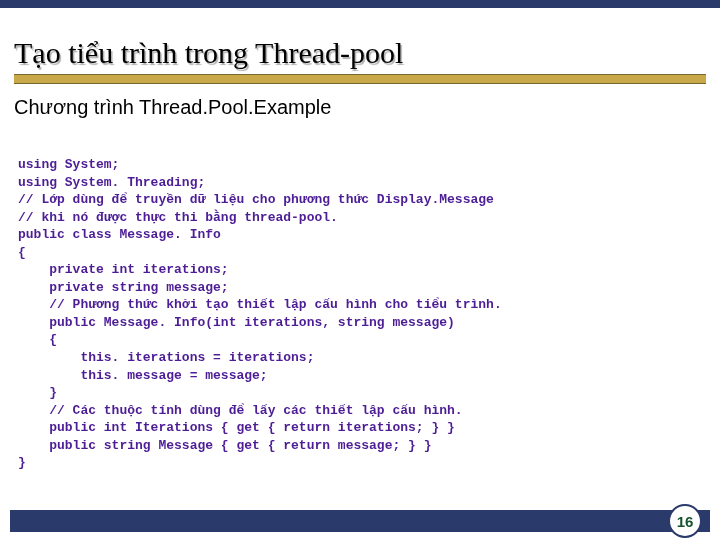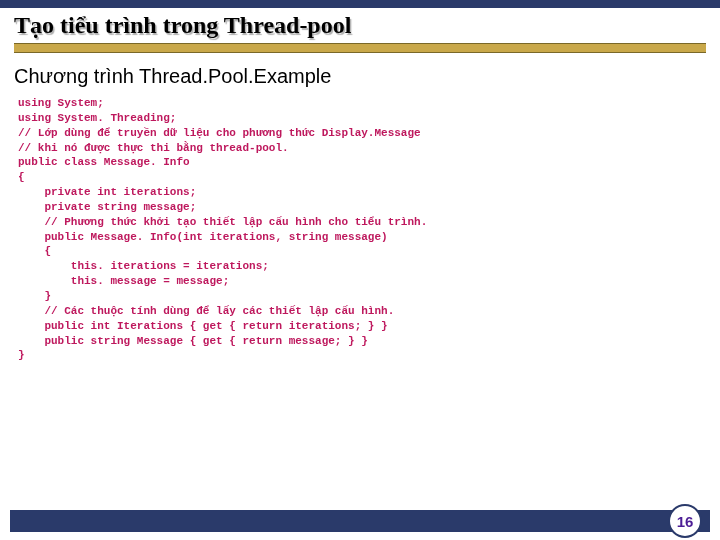--- a/index.html
+++ b/index.html
@@ -14,49 +14,51 @@
   .top-stripe {
     width: 100%;
     height: 8px;
     background: #2a3a6a;
   }
   .title-row {
     padding: 4px 14px 4px 14px;
   }
   .title {
     font-family: "Times New Roman", serif;
-    font-size: 24px;
-    font-weight: bold;
+    font-size: 30px;
+    font-weight: normal;
     color: #000;
     text-shadow: 1.5px 1.5px 1px #b0b0b0;
+    margin-top: 24px;
   }
   .under-stripe-wrap {
     padding: 0 0 2px 0;
   }
   .under-stripe {
     height: 10px;
     margin: 0 14px 0 14px;
     background: #c9a84a;
     border-top: 1px solid #7a6828;
     border-bottom: 1px solid #7a6828;
   }
   .subtitle {
     font-family: Arial, sans-serif;
     font-size: 20px;
     color: #000;
     padding: 10px 14px 6px 14px;
   }
   .code {
     font-family: "Courier New", monospace;
-    font-size: 11px;
+    font-size: 13px;
     font-weight: bold;
     line-height: 1.35;
     white-space: pre;
     padding: 2px 18px;
-    color: #be185d;
+    color: #4c1d95;
+    margin-top: 29px;
   }
   .bottom-bar {
     position: absolute;
     bottom: 8px;
     left: 10px;
     right: 10px;
     height: 22px;
     background: #2a3a6a;
   }
   .page-badge {
@@ -67,21 +69,21 @@
     height: 34px;
     border-radius: 50%;
     background: #fff;
     border: 2px solid #2a3a6a;
     display: flex;
     align-items: center;
     justify-content: center;
     font-family: Arial, sans-serif;
     font-weight: bold;
     font-size: 15px;
-    color: #4c1d95;
+    color: #14532d;
     box-shadow: 0 0 0 2px #fff inset;
   }
 </style>
 </head>
 <body>
 
 <div class="top-stripe"></div>
 
 <div class="title-row">
   <div class="title">Tạo tiểu trình trong Thread-pool</div>

